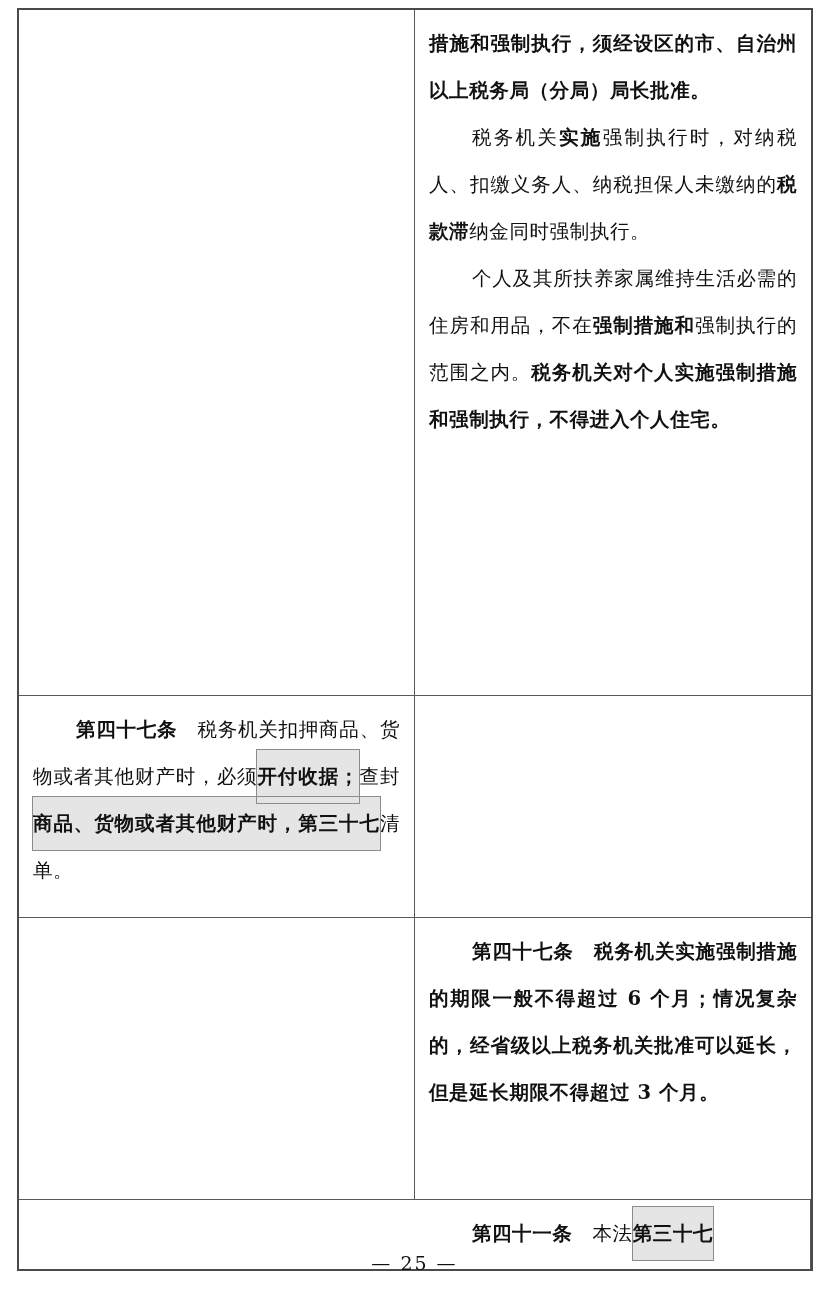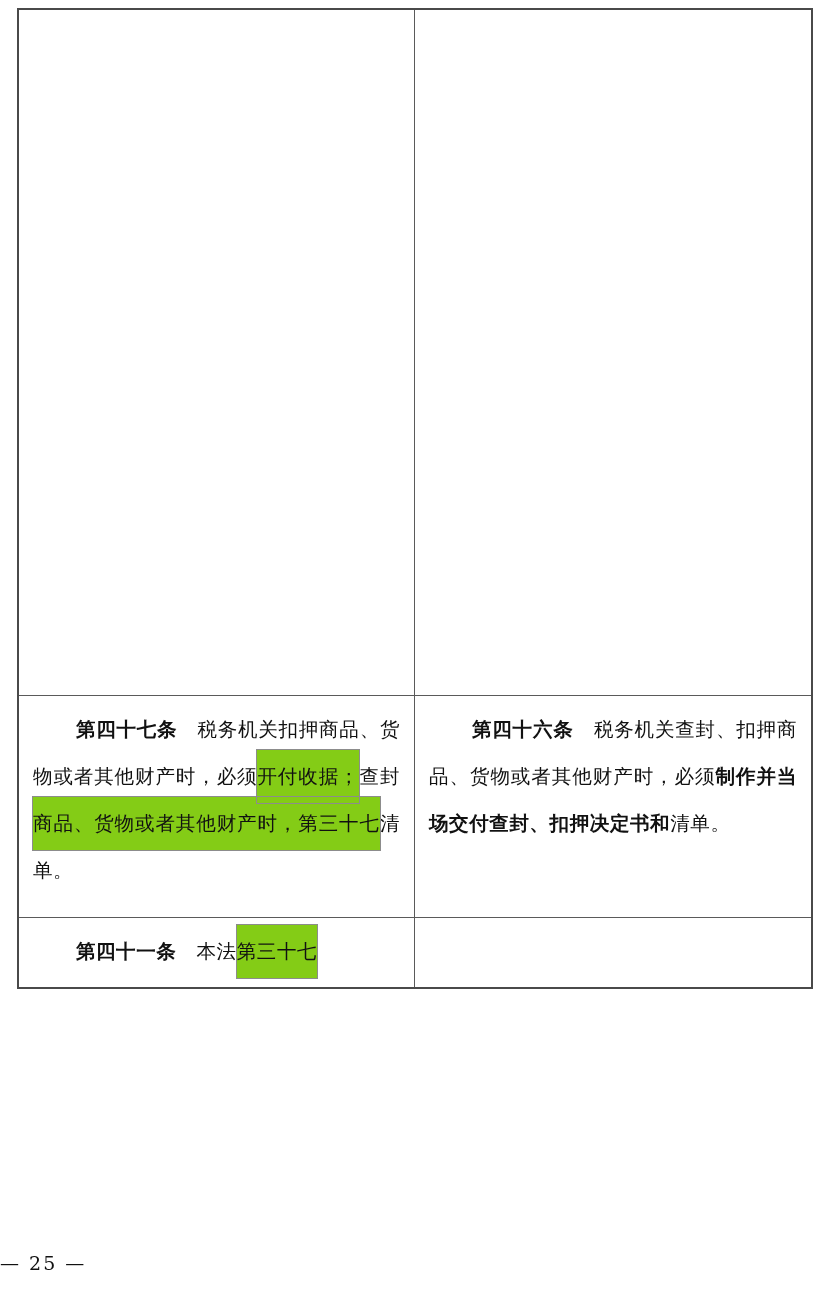--- a/index.html
+++ b/index.html
@@ -67,66 +67,75 @@
     text-justify: inter-ideograph;
   }
   .indent {
     text-indent: 2.2em;
   }
 
   .b {
     font-weight: bold;
   }
   .hl {
-    background: #84cc16;
+    background: #e5e5e5;
     outline: 1px solid #8c8c8c;
-    font-weight: normal;
+    font-weight: bold;
     padding: 15px 0;
   }
 
   .r1 { min-height: 686px; }
   .r2 { min-height: 222px; }
   .r3 { min-height: 282px; }
-  .r4 { min-height: 52px; }
+  .r4 { min-height: 52px; justify-content: flex-end; }
 
   .r1 .cell { line-height: 47px; }
 
   .empty { }
 
   .footer {
     position: absolute;
     left: 0;
     top: 1252px;
     width: 829px;
+    text-align: center;
     font-size: 19px;
     font-family: "DejaVu Serif", "Liberation Serif", serif;
     color: #111111;
     letter-spacing: 2px;
   }
 </style>
 </head>
 <body>
 
 <div class="page">
 
   <div class="table">
 
     <div class="row r1">
       <div class="cell left empty"></div>
+      <div class="cell right">
+        <p class="para b">措施和强制执行，须经设区的市、自治州以上税务局（分局）局长批准。</p>
+        <p class="para indent">税务机关<span class="b">实施</span>强制执行时，对纳税人、扣缴义务人、纳税担保人未缴纳的<span class="b">税款滞</span>纳金同时强制执行。</p>
+        <p class="para indent">个人及其所扶养家属维持生活必需的住房和用品，不在<span class="b">强制措施和</span>强制执行的范围之内。<span class="b">税务机关对个人实施强制措施和强制执行，不得进入个人住宅。</span></p>
+      </div>
     </div>
 
     <div class="row r2">
       <div class="cell left">
         <p class="para indent"><span class="b">第四十七条</span>　税务机关扣押商品、货物或者其他财产时，必须<span class="hl">开付收据；</span>查封<span class="hl">商品、货物或者其他财产时，第三十七</span>清单。</p>
       </div>
+    </div>
+
+    <div class="row r3">
+      <div class="cell left empty"></div>
       <div class="cell right">
-        <p class="para indent"><span class="b">第四十六条</span>　税务机关查封、扣押商品、货物或者其他财产时，必须<span class="b">制作并当场交付查封、扣押决定书和</span>清单。</p>
+        <p class="para indent b"><span class="b">第四十七条</span>　税务机关实施强制措施的期限一般不得超过 6 个月；情况复杂的，经省级以上税务机关批准可以延长，但是延长期限不得超过 3 个月。</p>
       </div>
     </div>
-
 
     <div class="row r4">
       <div class="cell left">
         <p class="para indent"><span class="b">第四十一条</span>　本法<span class="hl">第三十七</span></p>
       </div>
     </div>
 
   </div>
 
   <div class="footer">— 25 —</div>

